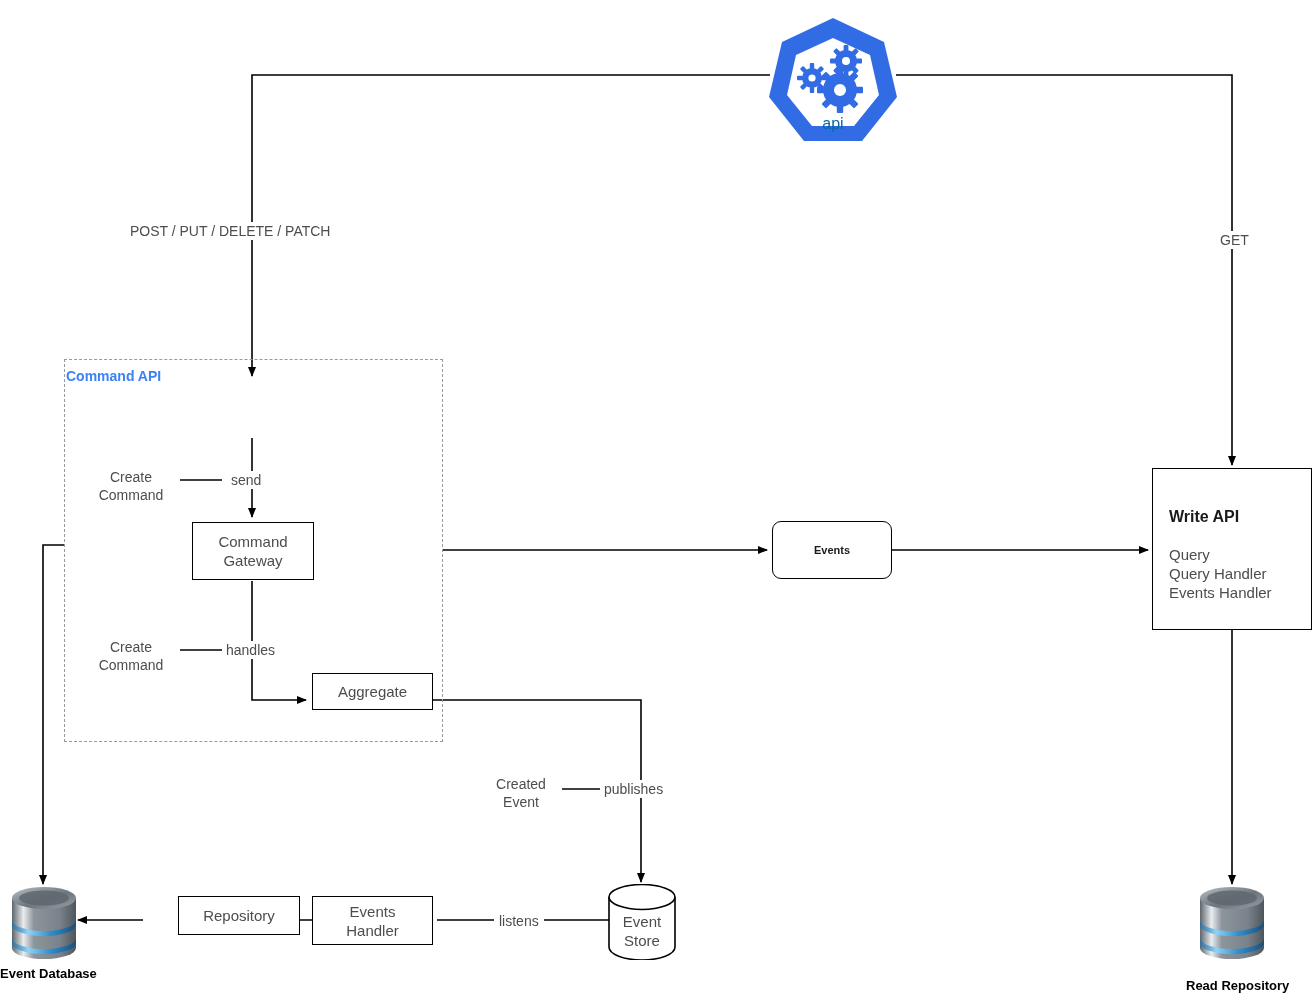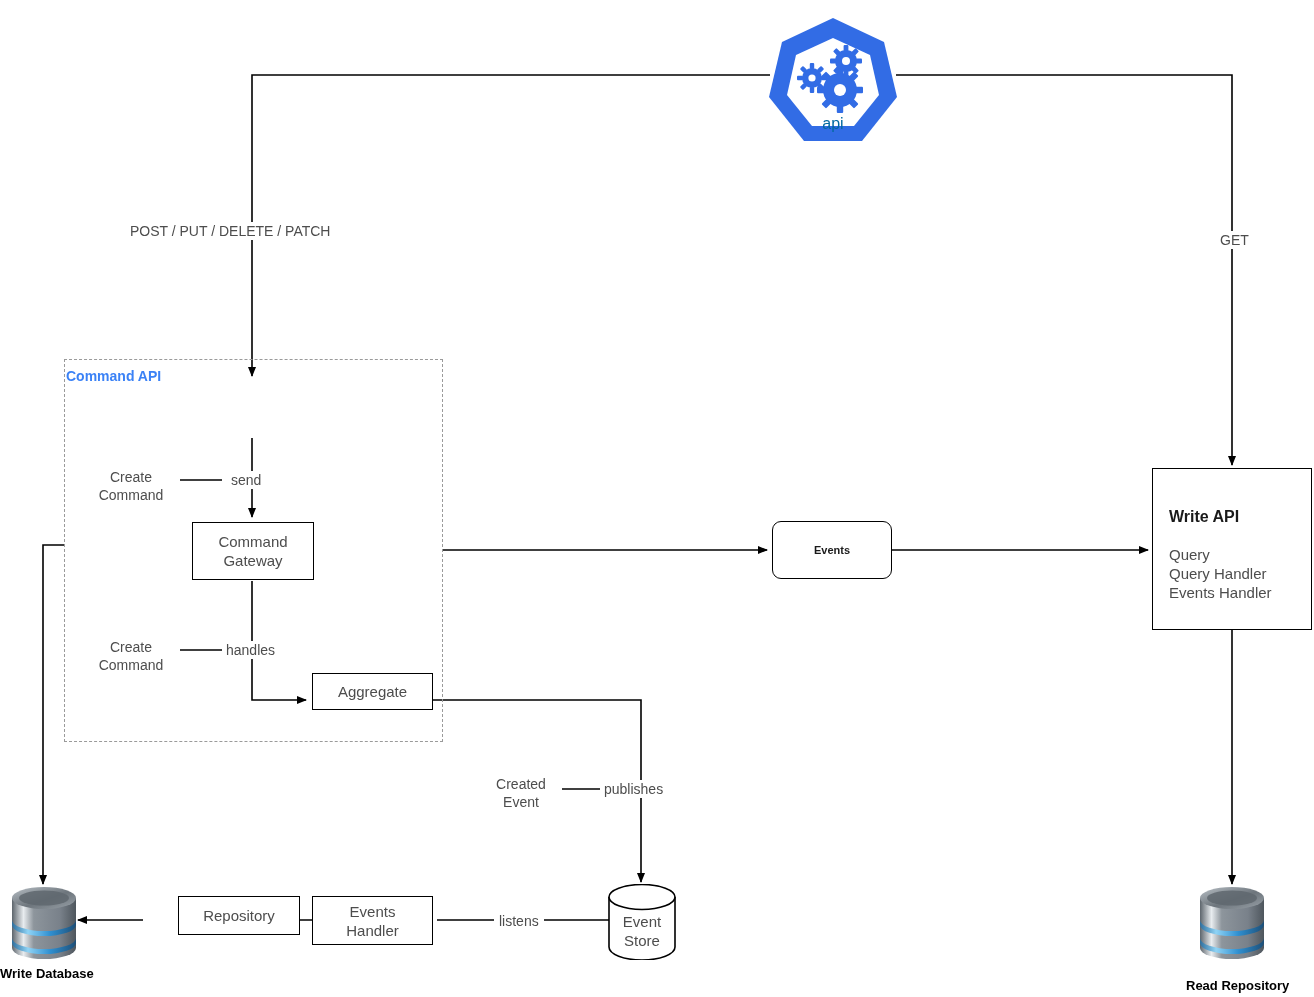--- a/index.html
+++ b/index.html
@@ -286,21 +286,21 @@
           <stop offset="100%" stop-color="#1d4f78"></stop>
         </linearGradient>
       </defs>
       <path d="M 4,14 L 4,64 A 32,11 0 0 0 68,64 L 68,14 Z" fill="url(#dbBodyW)"></path>
       <path d="M 4,36 A 32,11 0 0 0 68,36 L 68,41 A 32,11 0 0 1 4,41 Z" fill="url(#dbRingW)"></path>
       <path d="M 4,54 A 32,11 0 0 0 68,54 L 68,59 A 32,11 0 0 1 4,59 Z" fill="url(#dbRingW)"></path>
       <ellipse cx="36" cy="14" rx="32" ry="11" fill="url(#dbTopW)"></ellipse>
       <ellipse cx="36" cy="14" rx="25" ry="7.6" fill="#5f676e" opacity="0.85"></ellipse>
     </svg>
   </div>
-  <div class="db-caption" style="left:0px; top:966px;">Write Database</div>
+  <div class="db-caption" style="left:0px; top:966px;">Event Database</div>
 
   <div class="db-icon" style="left:1196px; top:884px; width:72px; height:82px;">
     <svg width="72" height="82" viewBox="0 0 72 82">
       <defs>
         <linearGradient id="dbTopR" x1="0" y1="0" x2="1" y2="1">
           <stop offset="0%" stop-color="#b9c0c6"></stop>
           <stop offset="55%" stop-color="#6d757c"></stop>
           <stop offset="100%" stop-color="#9aa2a9"></stop>
         </linearGradient>
         <linearGradient id="dbBodyR" x1="0" y1="0" x2="1" y2="0">

